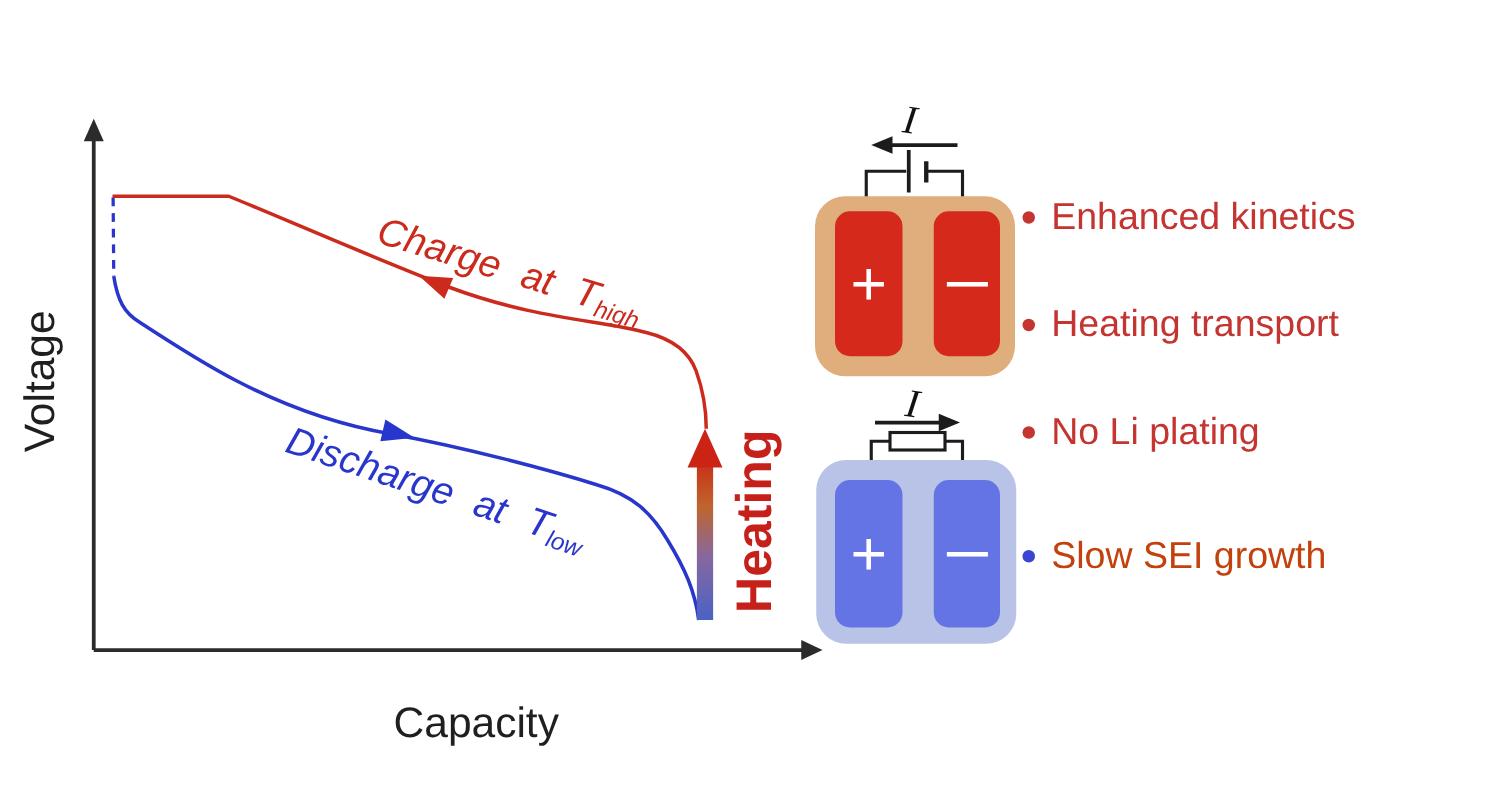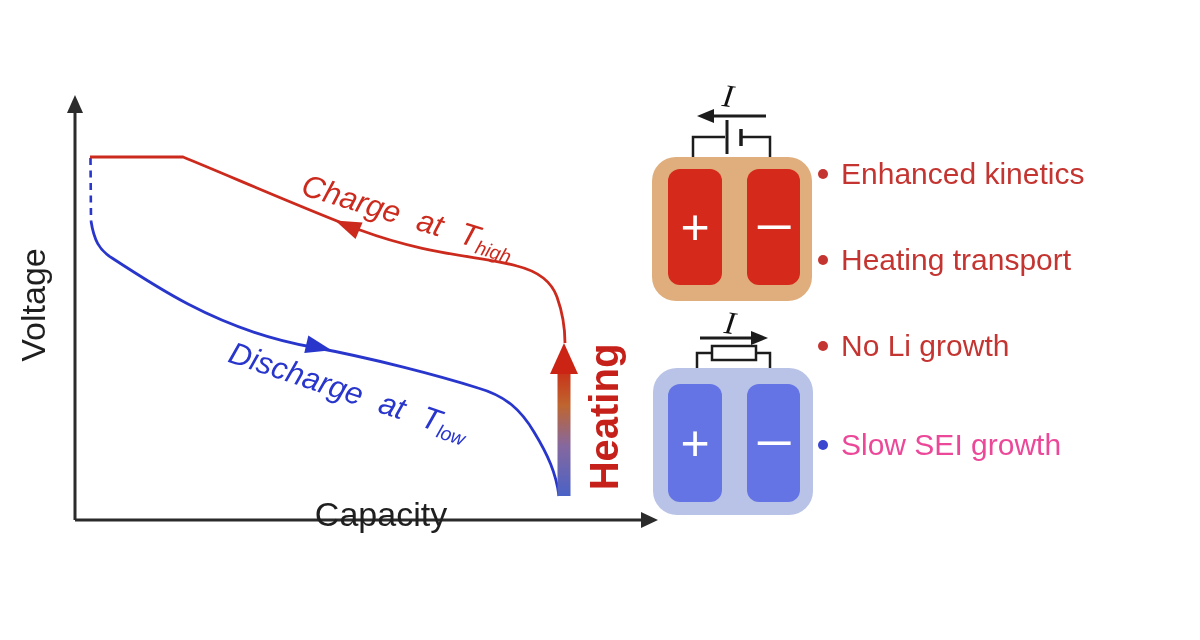--- a/index.html
+++ b/index.html
@@ -17,21 +17,21 @@
   .heating{color:#c6201a;font-weight:bold;font-size:40px;
            transform:translate(-50%,-50%) rotate(-90deg);}
   .current{font-family:"Liberation Serif",serif;font-style:italic;font-size:32px;color:#111;
            transform:translate(-50%,-50%) rotate(8deg);}
   .sign{color:#ffffff;font-size:50px;line-height:1;transform:translate(-50%,-52%);}
   .sign.minus{transform:translate(-50%,-52%) scaleX(1.35);}
   .bullet-list{position:absolute;display:flex;flex-direction:column;gap:42px;}
   .bullet-row{display:flex;align-items:center;height:44px;gap:13px;}
   .dot{width:10px;height:10px;border-radius:50%;flex:0 0 auto;}
   .hot-text{color:#c43430;font-size:30px;}
-  .cold-text{color:#ec4899;font-size:30px;}
+  .cold-text{color:#c2410c;font-size:30px;}
   .dot-hot{background:#c43430;}
   .dot-cold{background:#3a45d0;}
 </style>
 </head>
 <body>
 
 <div class="figure">
 
   <svg width="1200" height="640" viewBox="0 0 1200 640">
     <defs>
@@ -84,21 +84,21 @@
     </g>
     <polygon points="768,338 751,331 751,345" fill="#1c1c1c"></polygon>
     <rect x="712" y="346" width="44" height="14" fill="#ffffff" stroke="#1c1c1c" stroke-width="2.5"></rect>
 
     <rect x="653" y="368" width="160" height="147" rx="24" fill="#b8c3e7"></rect>
     <rect x="668" y="384" width="54" height="118" rx="12" fill="#6474e4"></rect>
     <rect x="747" y="384" width="53" height="118" rx="12" fill="#6474e4"></rect>
   </svg>
 
   <div class="lbl axis-label v-rot" style="left:33px;top:305px;">Voltage</div>
-  <div class="lbl axis-label h-center" style="left:381px;top:514px;">Capacity</div>
+  <div class="lbl axis-label h-center" style="left:381px;top:579px;">Capacity</div>
 
   <div class="lbl curve-label charge" style="left:372px;top:207px;">
     <span>Charge at T</span><span class="sub">high</span>
   </div>
 
   <div class="lbl curve-label discharge" style="left:313px;top:381px;">
     <span>Discharge at T</span><span class="sub">low</span>
   </div>
 
   <div class="lbl heating" style="left:604px;top:417px;">Heating</div>
@@ -115,21 +115,21 @@
     <div class="bullet-row">
       <span class="dot dot-hot"></span>
       <span class="hot-text">Enhanced kinetics</span>
     </div>
     <div class="bullet-row">
       <span class="dot dot-hot"></span>
       <span class="hot-text">Heating transport</span>
     </div>
     <div class="bullet-row">
       <span class="dot dot-hot"></span>
-      <span class="hot-text">No Li growth</span>
+      <span class="hot-text">No Li plating</span>
     </div>
   </div>
 
   <div class="bullet-list" style="left:818px;top:423px;">
     <div class="bullet-row">
       <span class="dot dot-cold"></span>
       <span class="cold-text">Slow SEI growth</span>
     </div>
   </div>
 

